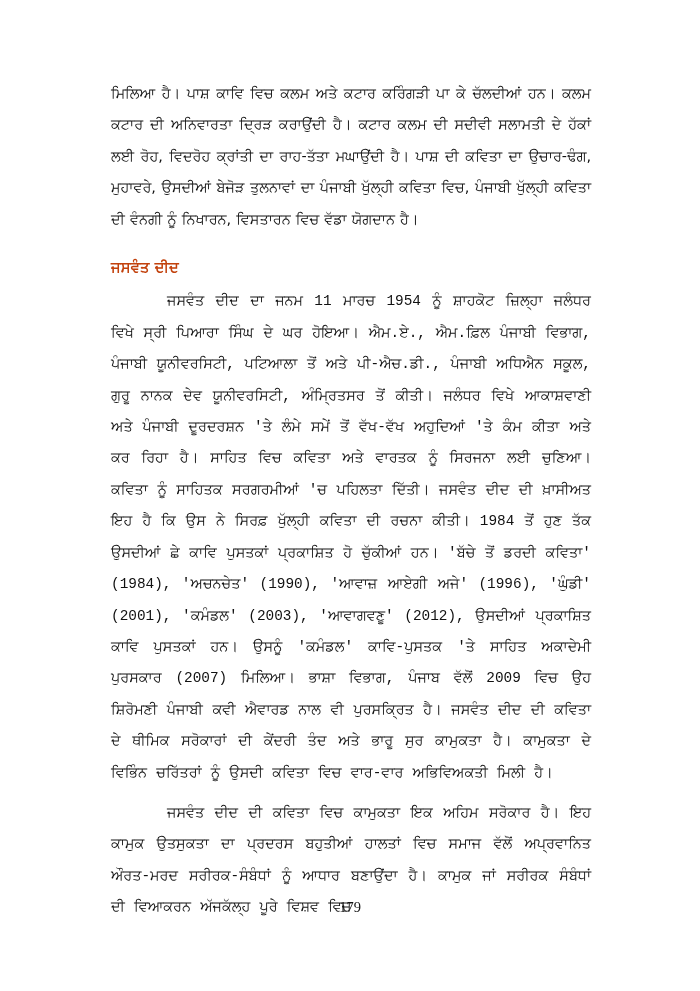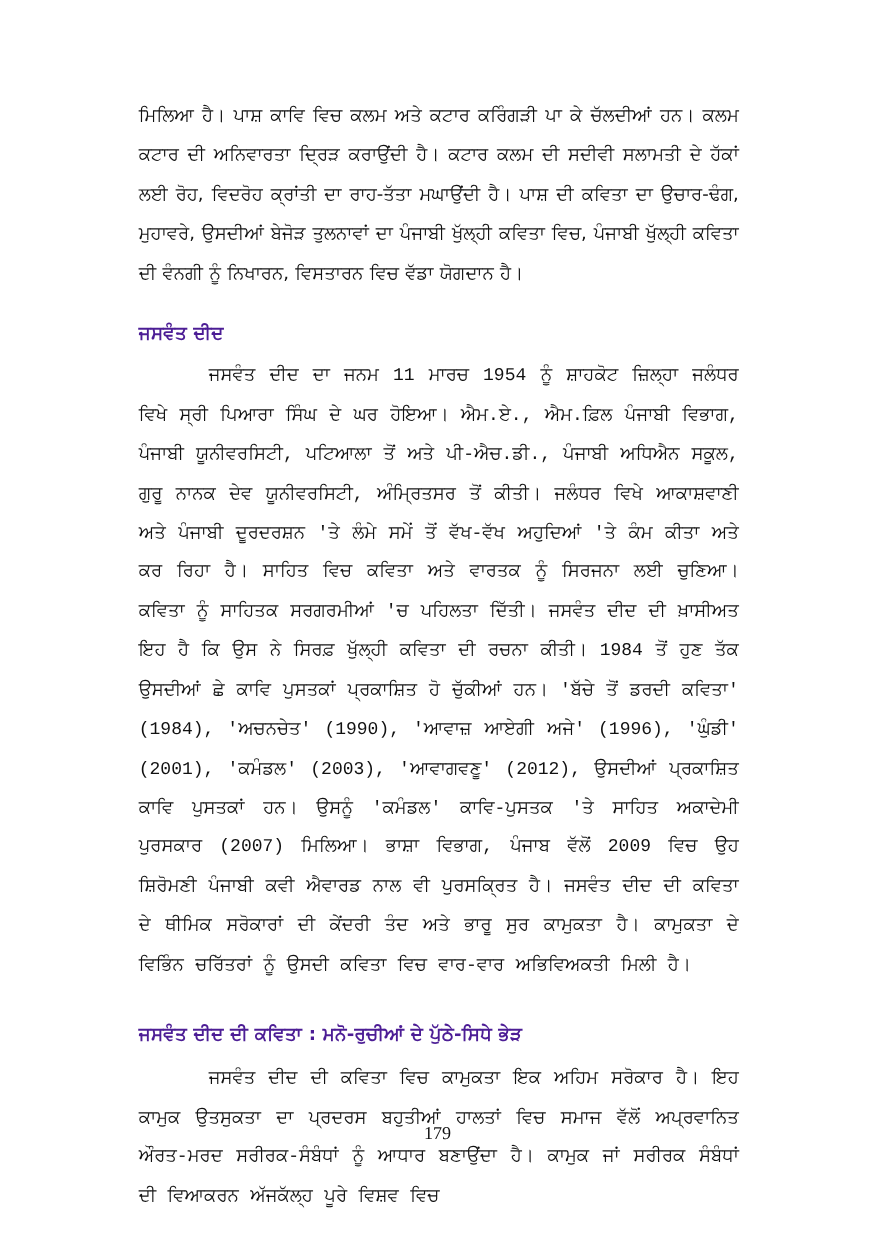--- a/index.html
+++ b/index.html
@@ -41,21 +41,21 @@
     font-family: "DejaVu Sans", "Liberation Sans", sans-serif;
   }
   .para.indent {
     text-indent: 56px;
     font-family: Liberation Mono, monospace;
   }
   .heading {
     font-size: 14.6px;
     line-height: 31.4px;
     font-weight: bold;
-    color: #4c1d95;
+    color: #c2410c;
     margin: 11px 0 4px 0;
     font-family: "DejaVu Sans", "Liberation Sans", sans-serif;
     text-align: left;
     letter-spacing: 0.2px;
   }
   .heading.sub {
     margin-top: 14px;
     margin-bottom: 5px;
   }
   .gap-sm { height: 5px; }
@@ -80,20 +80,19 @@
     <p class="para">ਮਿਲਿਆ ਹੈ। ਪਾਸ਼ ਕਾਵਿ ਵਿਚ ਕਲਮ ਅਤੇ ਕਟਾਰ ਕਰਿੰਗੜੀ ਪਾ ਕੇ ਚੱਲਦੀਆਂ ਹਨ। ਕਲਮ ਕਟਾਰ ਦੀ ਅਨਿਵਾਰਤਾ ਦ੍ਰਿੜ ਕਰਾਉਂਦੀ ਹੈ। ਕਟਾਰ ਕਲਮ ਦੀ ਸਦੀਵੀ ਸਲਾਮਤੀ ਦੇ ਹੱਕਾਂ ਲਈ ਰੋਹ, ਵਿਦਰੋਹ ਕ੍ਰਾਂਤੀ ਦਾ ਰਾਹ-ਤੱਤਾ ਮਘਾਉਂਦੀ ਹੈ। ਪਾਸ਼ ਦੀ ਕਵਿਤਾ ਦਾ ਉਚਾਰ-ਢੰਗ, ਮੁਹਾਵਰੇ, ਉਸਦੀਆਂ ਬੇਜੋੜ ਤੁਲਨਾਵਾਂ ਦਾ ਪੰਜਾਬੀ ਖੁੱਲ੍ਹੀ ਕਵਿਤਾ ਵਿਚ, ਪੰਜਾਬੀ ਖੁੱਲ੍ਹੀ ਕਵਿਤਾ ਦੀ ਵੰਨਗੀ ਨੂੰ ਨਿਖਾਰਨ, ਵਿਸਤਾਰਨ ਵਿਚ ਵੱਡਾ ਯੋਗਦਾਨ ਹੈ।</p>
 
     <div class="gap-sm"></div>
 
     <h2 class="heading">ਜਸਵੰਤ ਦੀਦ</h2>
 
     <p class="para indent">ਜਸਵੰਤ ਦੀਦ ਦਾ ਜਨਮ 11 ਮਾਰਚ 1954 ਨੂੰ ਸ਼ਾਹਕੋਟ ਜ਼ਿਲ੍ਹਾ ਜਲੰਧਰ ਵਿਖੇ ਸ੍ਰੀ ਪਿਆਰਾ ਸਿੰਘ ਦੇ ਘਰ ਹੋਇਆ। ਐਮ.ਏ., ਐਮ.ਫ਼ਿਲ ਪੰਜਾਬੀ ਵਿਭਾਗ, ਪੰਜਾਬੀ ਯੂਨੀਵਰਸਿਟੀ, ਪਟਿਆਲਾ ਤੋਂ ਅਤੇ ਪੀ-ਐਚ.ਡੀ., ਪੰਜਾਬੀ ਅਧਿਐਨ ਸਕੂਲ, ਗੁਰੂ ਨਾਨਕ ਦੇਵ ਯੂਨੀਵਰਸਿਟੀ, ਅੰਮ੍ਰਿਤਸਰ ਤੋਂ ਕੀਤੀ। ਜਲੰਧਰ ਵਿਖੇ ਆਕਾਸ਼ਵਾਣੀ ਅਤੇ ਪੰਜਾਬੀ ਦੂਰਦਰਸ਼ਨ 'ਤੇ ਲੰਮੇ ਸਮੇਂ ਤੋਂ ਵੱਖ-ਵੱਖ ਅਹੁਦਿਆਂ 'ਤੇ ਕੰਮ ਕੀਤਾ ਅਤੇ ਕਰ ਰਿਹਾ ਹੈ। ਸਾਹਿਤ ਵਿਚ ਕਵਿਤਾ ਅਤੇ ਵਾਰਤਕ ਨੂੰ ਸਿਰਜਨਾ ਲਈ ਚੁਣਿਆ। ਕਵਿਤਾ ਨੂੰ ਸਾਹਿਤਕ ਸਰਗਰਮੀਆਂ 'ਚ ਪਹਿਲਤਾ ਦਿੱਤੀ। ਜਸਵੰਤ ਦੀਦ ਦੀ ਖ਼ਾਸੀਅਤ ਇਹ ਹੈ ਕਿ ਉਸ ਨੇ ਸਿਰਫ਼ ਖੁੱਲ੍ਹੀ ਕਵਿਤਾ ਦੀ ਰਚਨਾ ਕੀਤੀ। 1984 ਤੋਂ ਹੁਣ ਤੱਕ ਉਸਦੀਆਂ ਛੇ ਕਾਵਿ ਪੁਸਤਕਾਂ ਪ੍ਰਕਾਸ਼ਿਤ ਹੋ ਚੁੱਕੀਆਂ ਹਨ। 'ਬੱਚੇ ਤੋਂ ਡਰਦੀ ਕਵਿਤਾ' (1984), 'ਅਚਨਚੇਤ' (1990), 'ਆਵਾਜ਼ ਆਏਗੀ ਅਜੇ' (1996), 'ਘੁੰਡੀ' (2001), 'ਕਮੰਡਲ' (2003), 'ਆਵਾਗਵਣੂ' (2012), ਉਸਦੀਆਂ ਪ੍ਰਕਾਸ਼ਿਤ ਕਾਵਿ ਪੁਸਤਕਾਂ ਹਨ। ਉਸਨੂੰ 'ਕਮੰਡਲ' ਕਾਵਿ-ਪੁਸਤਕ 'ਤੇ ਸਾਹਿਤ ਅਕਾਦੇਮੀ ਪੁਰਸਕਾਰ (2007) ਮਿਲਿਆ। ਭਾਸ਼ਾ ਵਿਭਾਗ, ਪੰਜਾਬ ਵੱਲੋਂ 2009 ਵਿਚ ਉਹ ਸ਼ਿਰੋਮਣੀ ਪੰਜਾਬੀ ਕਵੀ ਐਵਾਰਡ ਨਾਲ ਵੀ ਪੁਰਸਕ੍ਰਿਤ ਹੈ। ਜਸਵੰਤ ਦੀਦ ਦੀ ਕਵਿਤਾ ਦੇ ਥੀਮਿਕ ਸਰੋਕਾਰਾਂ ਦੀ ਕੇਂਦਰੀ ਤੰਦ ਅਤੇ ਭਾਰੂ ਸੁਰ ਕਾਮੁਕਤਾ ਹੈ। ਕਾਮੁਕਤਾ ਦੇ ਵਿਭਿੰਨ ਚਰਿੱਤਰਾਂ ਨੂੰ ਉਸਦੀ ਕਵਿਤਾ ਵਿਚ ਵਾਰ-ਵਾਰ ਅਭਿਵਿਅਕਤੀ ਮਿਲੀ ਹੈ।</p>
 
     <div class="gap-md"></div>
 
-    <h2 class="heading sub">ਜਸਵੰਤ ਦੀਦ ਦੀ ਕਵਿਤਾ : ਮਨੋ-ਰੁਚੀਆਂ ਦੇ ਪੁੱਠੇ-ਸਿਧੇ ਭੇੜ</h2>
 
     <p class="para indent">ਜਸਵੰਤ ਦੀਦ ਦੀ ਕਵਿਤਾ ਵਿਚ ਕਾਮੁਕਤਾ ਇਕ ਅਹਿਮ ਸਰੋਕਾਰ ਹੈ। ਇਹ ਕਾਮੁਕ ਉਤਸੁਕਤਾ ਦਾ ਪ੍ਰਦਰਸ ਬਹੁਤੀਆਂ ਹਾਲਤਾਂ ਵਿਚ ਸਮਾਜ ਵੱਲੋਂ ਅਪ੍ਰਵਾਨਿਤ ਔਰਤ-ਮਰਦ ਸਰੀਰਕ-ਸੰਬੰਧਾਂ ਨੂੰ ਆਧਾਰ ਬਣਾਉਂਦਾ ਹੈ। ਕਾਮੁਕ ਜਾਂ ਸਰੀਰਕ ਸੰਬੰਧਾਂ ਦੀ ਵਿਆਕਰਨ ਅੱਜਕੱਲ੍ਹ ਪੂਰੇ ਵਿਸ਼ਵ ਵਿਚ</p>
 
   </div>
 
   <div class="page-number">179</div>
 </div>
 
 </body></html>

